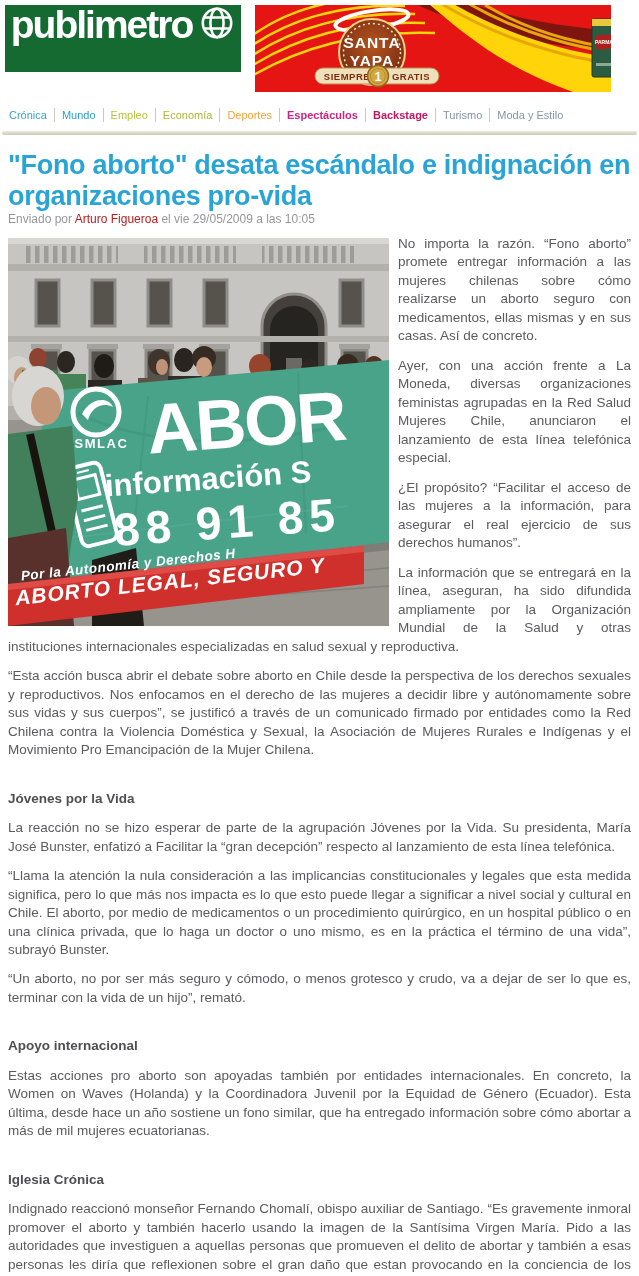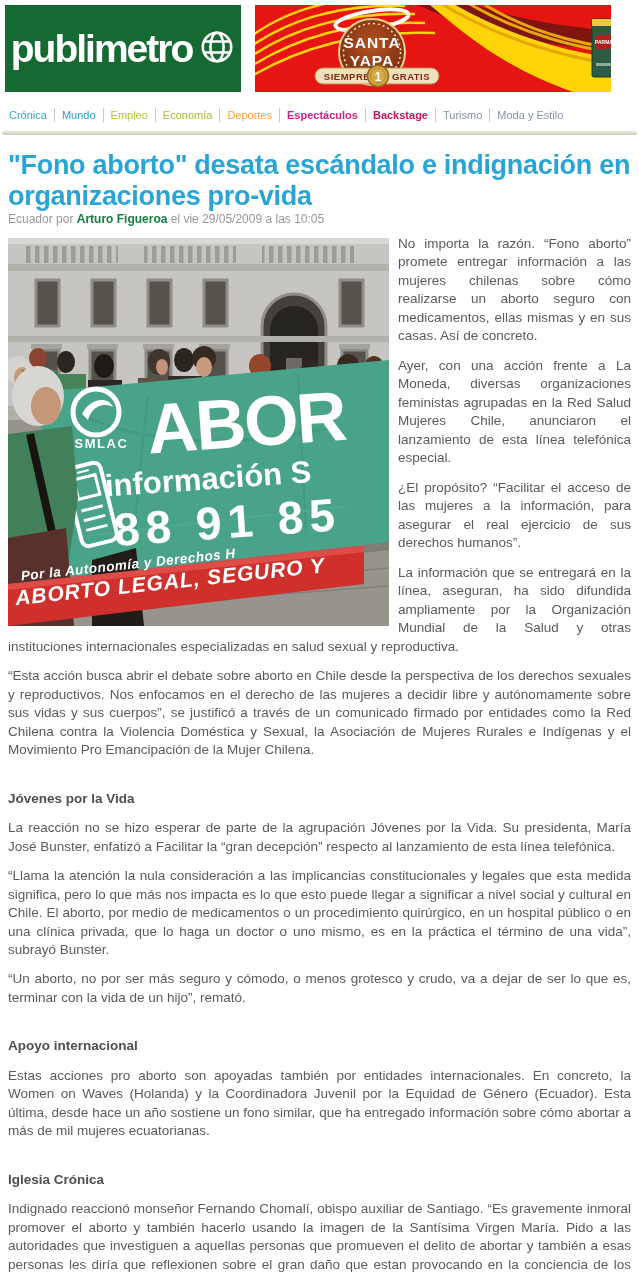--- a/index.html
+++ b/index.html
@@ -3,43 +3,43 @@
 <meta charset="utf-8">
 <style>
   html,body{margin:0;padding:0;}
   body{
     width:639px;height:1276px;overflow:hidden;background:#fff;position:relative;
     font-family:"Liberation Sans",sans-serif;
   }
   
   .header{display:flex;gap:6px;padding:5px 0 0 5px;height:88px;}
   .logo{
-    width:236px;height:87px;background:#156A32;color:#fff;
-    display:flex;align-items:center;justify-content:center;gap:7px;flex:none;cursor:pointer;
+    width:236px;height:67px;background:#156A32;color:#fff;
+    display:flex;align-items:flex-start;justify-content:center;gap:7px;flex:none;cursor:pointer;
   }
   .logo-text{font-size:39px;font-weight:bold;letter-spacing:-2px;line-height:1;}
   .ad{width:356px;height:87px;position:relative;overflow:hidden;flex:none;cursor:pointer;padding-left:8px;}
   .ad svg{display:block;}
   
   .nav-wrap{padding:0 2px;}
   ul.nav{list-style:none;margin:12px 0 0;padding:0;white-space:nowrap;overflow:hidden;}
   ul.nav li{
     display:inline-block;padding:0 7px;border-right:1px solid #c9c9c9;
     font-size:11px;line-height:14px;cursor:pointer;font-weight:bold;
   }
   ul.nav li:last-child{border-right:none;}
   .divider{height:4px;background:linear-gradient(to bottom,#ece9df,#cdc9bb);margin:8px 0 0;border-radius:2px;}
   
   .content{padding:0 8px;}
   h1.title{
     color:#29A4D6;font-size:27px;font-weight:bold;line-height:1.13;
     margin:15px 0 1px;letter-spacing:-0.3px;
   }
   .byline{font-size:12px;color:#97979A;margin:0 0 9px;}
-  .byline a{color:#15803d;text-decoration:none;cursor:pointer;font-weight:bold;}
+  .byline a{color:#b91c1c;text-decoration:none;cursor:pointer;}
   .article{font-size:13.5px;color:#5B5B5E;line-height:1.37;text-align:justify;}
   .article p{margin:0 0 11px;}
   .article h3{font-size:13.5px;color:#4F4F52;margin:30px 0 11px;text-align:left;font-weight:bold;}
   figure.photo{float:left;width:381px;height:388px;margin:3px 9px 3px 0;padding:0;}
   figure.photo svg{display:block;}
   svg text{font-family:"Liberation Sans",sans-serif;}
 </style>
 </head>
 <body>
 
@@ -117,21 +117,21 @@
   </div>
 </div>
 
 <div class="nav-wrap">
   <ul class="nav"><li style="color: rgb(53, 166, 201); font-weight: 400;">Crónica</li><li style="color: rgb(46, 159, 208); font-weight: 400;">Mundo</li><li style="color: rgb(185, 194, 59); font-weight: 400;">Empleo</li><li style="color: rgb(169, 184, 52); font-weight: 400;">Economía</li><li style="color: rgb(245, 160, 56); font-weight: 400;">Deportes</li><li style="color: rgb(201, 36, 136); font-weight: 700;">Espectáculos</li><li style="color: rgb(196, 21, 95); font-weight: 700;">Backstage</li><li style="color: rgb(133, 147, 169); font-weight: 400;">Turismo</li><li style="color: rgb(133, 147, 169); font-weight: 400;">Moda y Estilo</li></ul>
   <div class="divider"></div>
 </div>
 
 <div class="content">
   <h1 class="title">"Fono aborto" desata escándalo e indignación en organizaciones pro-vida</h1>
-  <div class="byline"><span>Ecuador por </span><a>Arturo Figueroa</a><span> el vie 29/05/2009 a las 10:05</span></div>
+  <div class="byline"><span>Enviado por </span><a>Arturo Figueroa</a><span> el vie 29/05/2009 a las 10:05</span></div>
 
   <div class="article" id="article-flow">
     <figure class="photo">
       <svg viewBox="0 0 381 388" width="381" height="388" preserveAspectRatio="none">
         <defs>
           <pattern id="balu" width="9" height="18" patternUnits="userSpaceOnUse">
             <rect width="9" height="18" fill="#c6c5c1"></rect>
             <rect width="4.5" height="18" fill="#9e9c96"></rect>
           </pattern>
         </defs>

